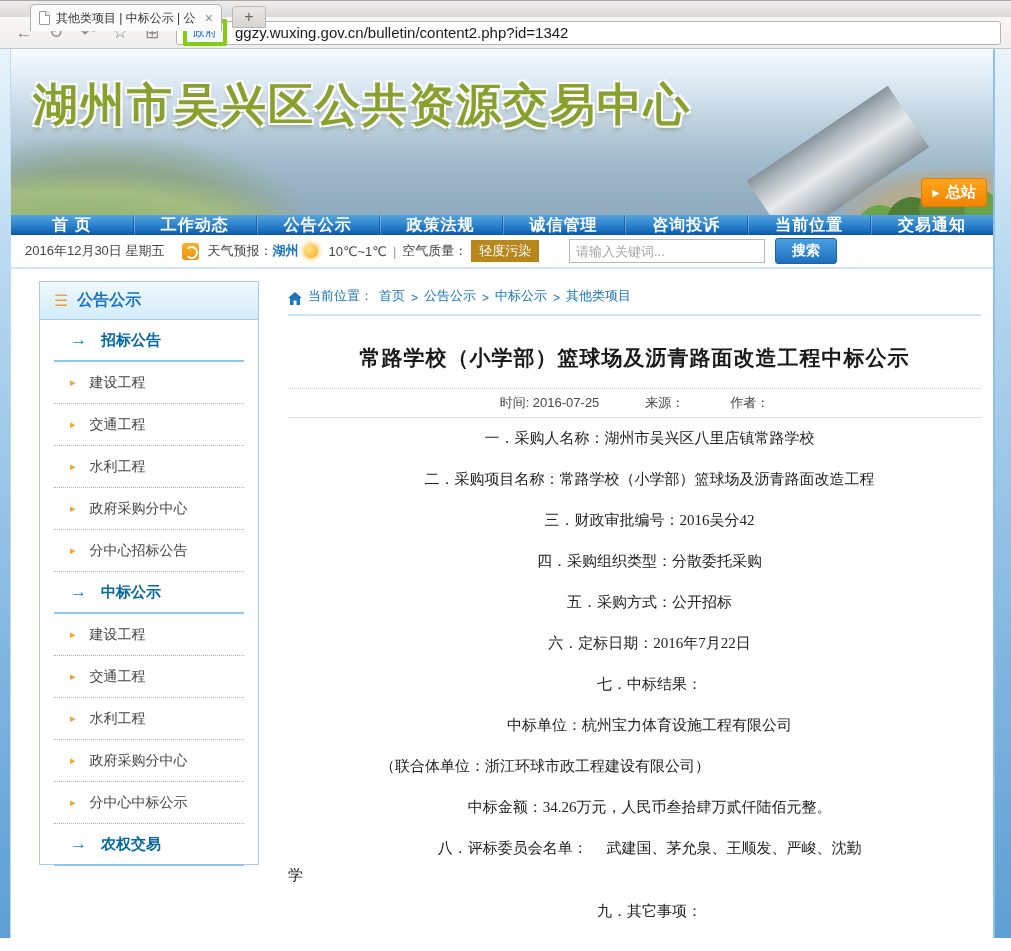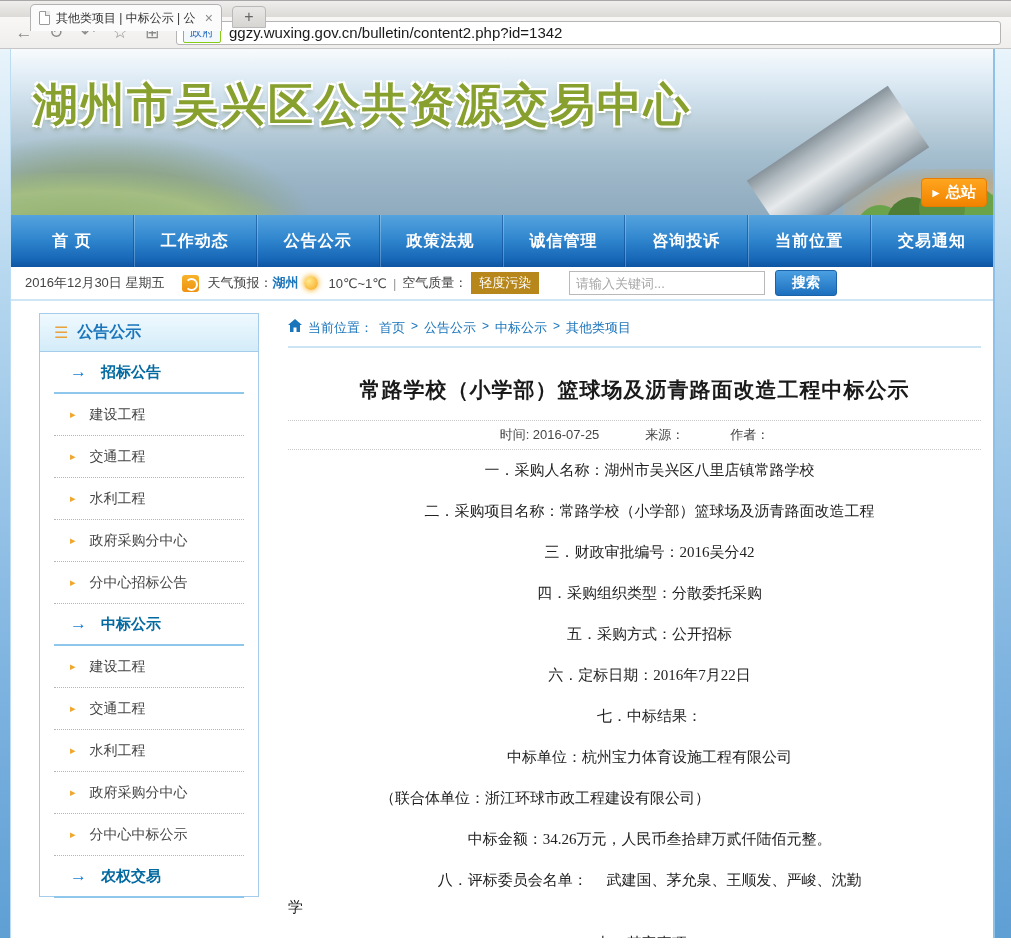--- a/index.html
+++ b/index.html
@@ -21,21 +21,21 @@
   .tab-close { color:#8a8a8a; font-size:14px; line-height:14px; cursor:pointer; flex:0 0 auto; }
   .newtab { position:absolute; left:232px; top:5px; width:34px; height:22px;
     background:linear-gradient(180deg,#e9e8e6,#d7d5d2); border:1px solid #b9b9b9;
     border-radius:4px 4px 0 0; color:#666; font-size:16px; text-align:center; line-height:20px; }
   .toolbar { height:32px; background:linear-gradient(180deg,#f8f7f6,#efeeec);
     border-bottom:1px solid #c6c6c6; display:flex; align-items:center; padding:0 10px; gap:4px; }
   .tool-icon { width:28px; text-align:center; font-size:17px; color:#8b8b8b; }
   .addressbar { flex:1; height:24px; margin-left:6px; background:#fff;
     border:1px solid #b5b5b5; border-radius:3px; display:flex; align-items:center;
     padding:0 6px; gap:8px; }
-  .gov-badge { font-size:12px; color:#2d6fc2; border:1px solid #84cc16; background:#f3f8fd;
+  .gov-badge { font-size:12px; color:#2d6fc2; border:4px solid #84cc16; background:#f3f8fd;
     padding:1px 6px; border-radius:2px; flex:0 0 auto; }
   .url { font-size:15px; color:#1a1a1a; white-space:nowrap; }
 
   
   .page { height:889px; background:linear-gradient(180deg,#e9f4fb 0%,#b7d8ef 25%,#7fb4e0 70%,#5e9fd4 100%);
     padding:0 16px 0 10px; }
   .container { width:985px; height:100%; background:#fff;
     border-right:2px solid #8fc1e8; border-left:1px solid #bcdcf2; overflow:hidden; }
 
   
@@ -58,21 +58,21 @@
     letter-spacing:2px; color:#87a02e;
     text-shadow:-2px -2px 0 #fff, 2px -2px 0 #fff, -2px 2px 0 #fff, 2px 2px 0 #fff,
       0 4px 4px rgba(60,80,20,.35); white-space:nowrap; }
   .station-btn { position:absolute; right:6px; bottom:8px;
     background:linear-gradient(180deg,#ffa51e,#f18300); border:1px solid #e67c00;
     border-radius:4px; color:#fff; font-size:15px; font-weight:bold;
     padding:4px 10px 4px 8px; display:flex; align-items:center; gap:4px; }
   .station-arrow { font-size:12px; line-height:1; }
 
   
-  .nav { height:52px; display:flex;
+  .nav { height:20px; display:flex;
     background:linear-gradient(180deg,#55a3de 0%,#2f85cd 48%,#1767b7 85%,#0e55a2 100%); }
   .nav-item { flex:1; display:flex; align-items:center; justify-content:center;
     color:#fff; font-size:16px; font-weight:bold; letter-spacing:1px;
     border-left:1px solid rgba(12,70,140,.55); box-shadow:inset 1px 0 0 rgba(255,255,255,.25); }
   .nav-item:first-child { border-left:none; box-shadow:none; }
 
   
   .infobar { height:34px; background:#fff; border-bottom:2px solid #cfe6f6;
     display:flex; align-items:center; padding:0 14px; font-size:13px; color:#444; }
   .infobar .sep { margin:0 6px; color:#999; }
@@ -104,21 +104,21 @@
   .side-list { list-style:none; padding:0 14px; }
   .side-item { height:42px; display:flex; align-items:center; gap:14px; padding-left:16px; }
   .side-item.sec { border-bottom:2px solid #8ec6ec; }
   .side-item.sub { border-bottom:1px dotted #b5b5b5; }
   .sec .side-glyph { color:#1a7fd0; font-size:17px; font-weight:bold; }
   .sub .side-glyph { color:#f0a62c; font-size:11px; }
   .sec .side-label { color:#0369a1; font-size:15px; font-weight:bold; }
   .sub .side-label { color:#444; font-size:14px; }
 
   .content { flex:1; padding-left:29px; }
-  .breadcrumb { display:flex; align-items:flex-start; gap:6px; color:#1b75bb; font-size:13px;
+  .breadcrumb { display:flex; align-items:flex-end; gap:6px; color:#1b75bb; font-size:13px;
     padding-top:6px; }
   .home-icon { flex:0 0 auto; display:flex; }
   .crumb-sep { color:#1b75bb; font-size:12px; }
   .bc-divider { border-bottom:2px solid #cde4f4; margin-top:9px; }
   .article-title { text-align:center; margin-top:28px; font-size:21px; font-weight:bold;
     color:#1a1a1a; letter-spacing:1px;
     font-family:"Liberation Serif","DejaVu Serif",serif; }
   .meta { margin-top:16px; border-top:1px dotted #c9c9c9; border-bottom:1px dotted #c9c9c9;
     height:30px; display:flex; align-items:center; justify-content:center; gap:46px;
     font-size:13px; color:#444; }

